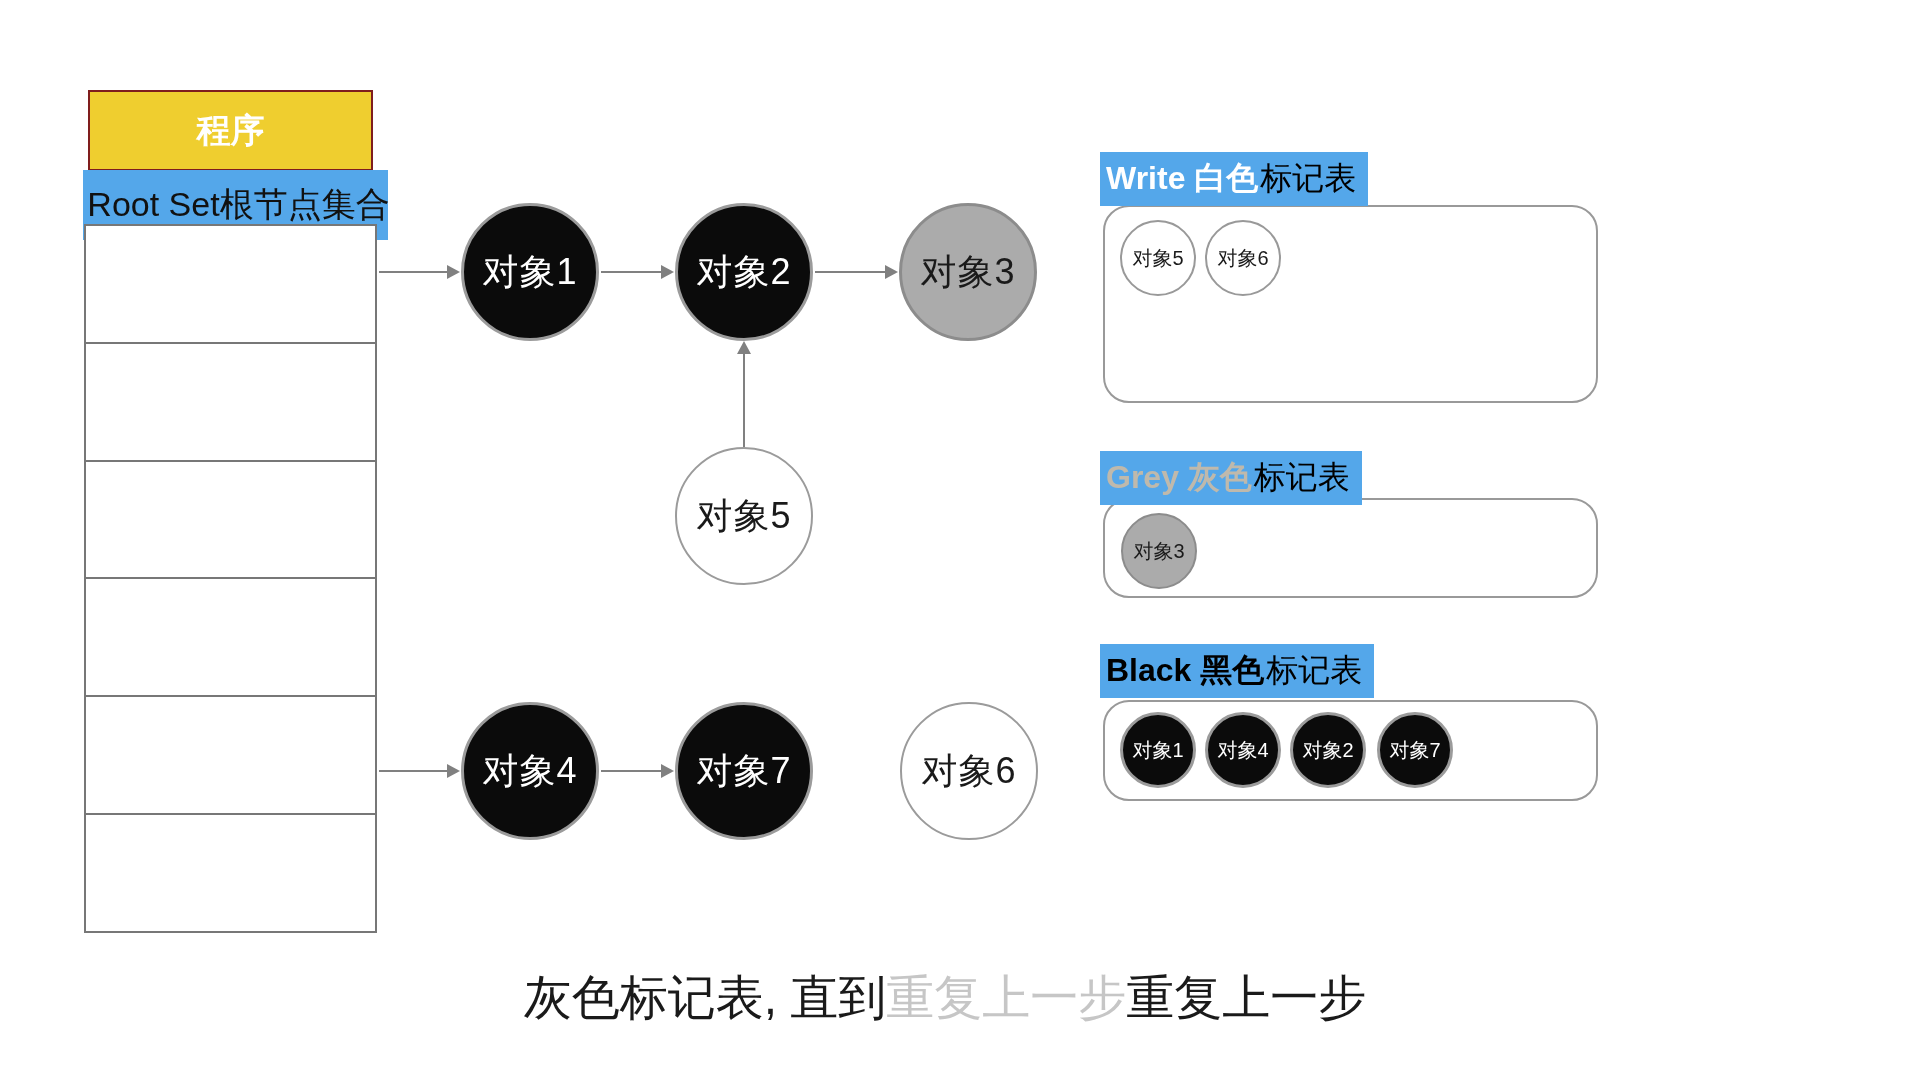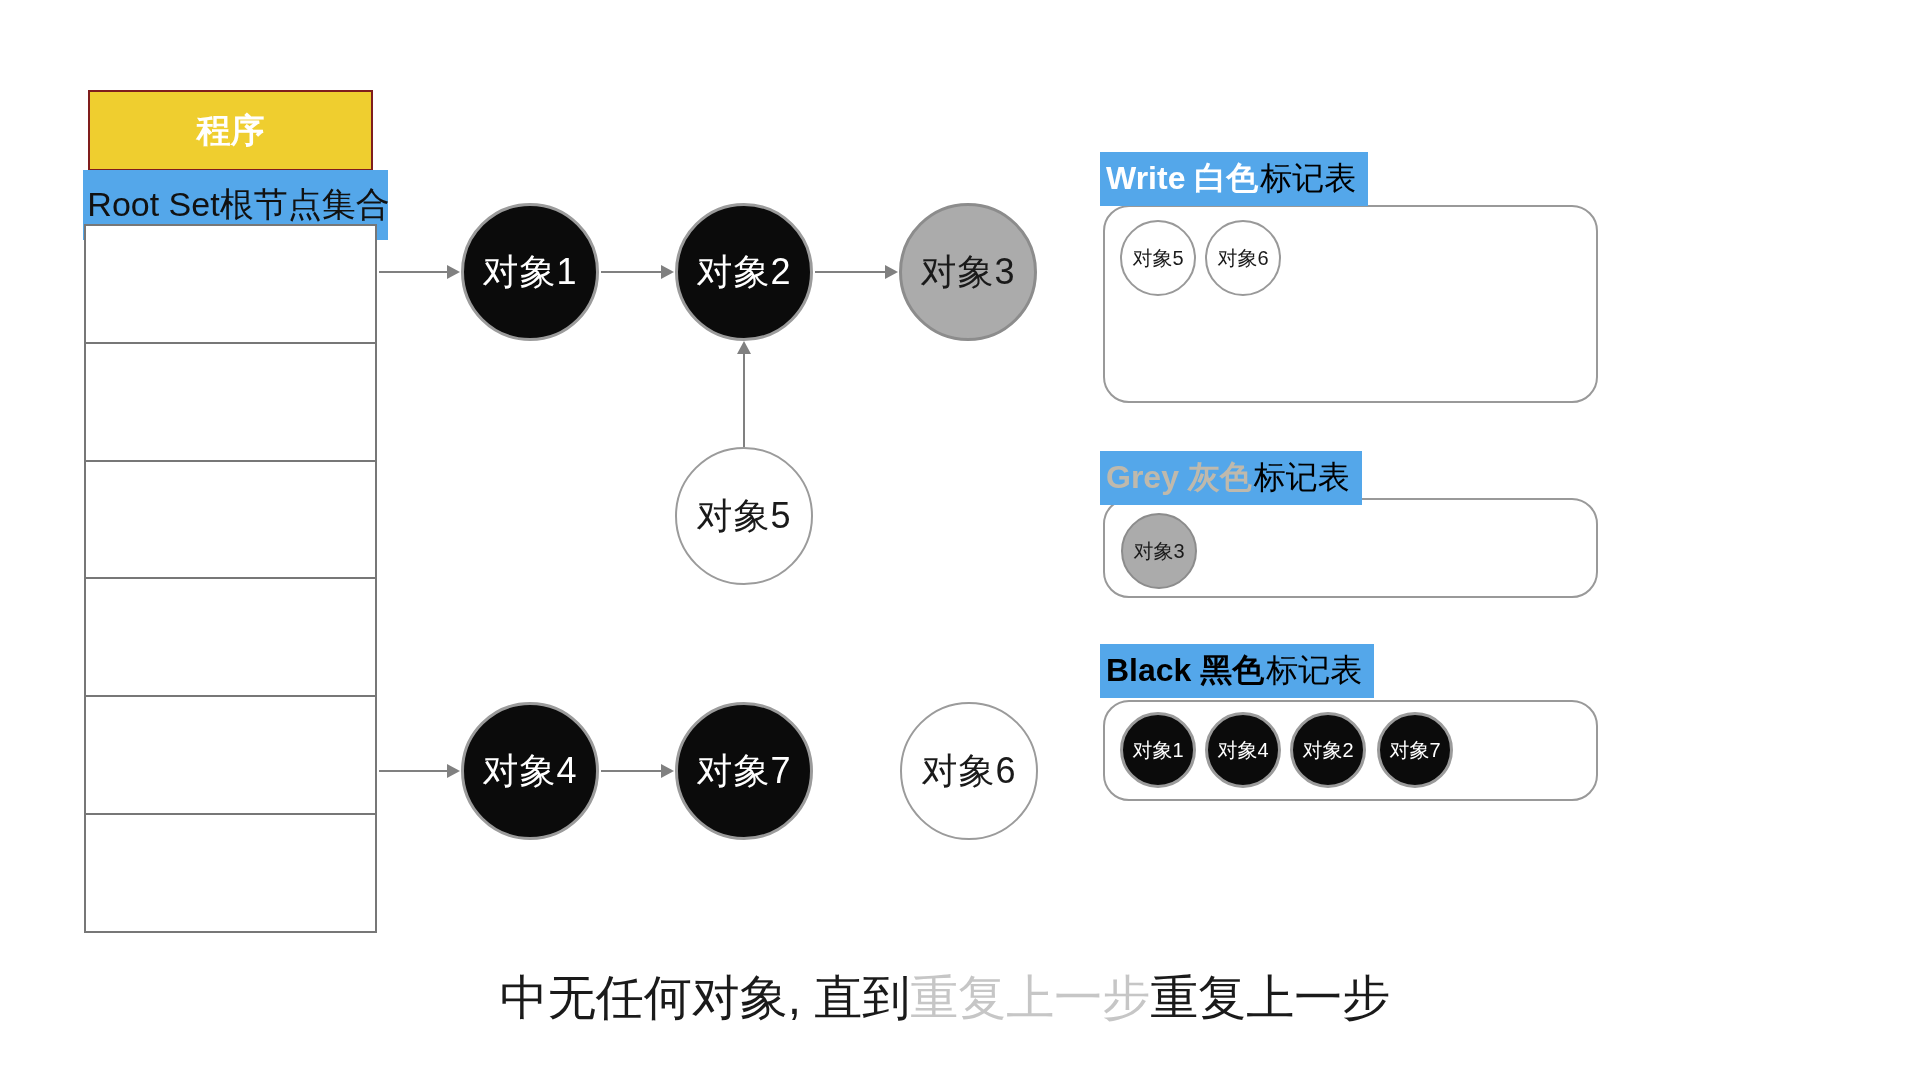--- a/index.html
+++ b/index.html
@@ -177,16 +177,16 @@
     <span>对象4</span>
   </div>
   <div class="mini black" style="left:1290px; top:712px;">
     <span>对象2</span>
   </div>
   <div class="mini black" style="left:1377px; top:712px;">
     <span>对象7</span>
   </div>
 
   <div class="caption">
-    <span>中无任何对象, 直到</span><span class="cap-highlight">重复上一步</span><span>重复上一步</span>
+    <span>灰色标记表, 直到</span><span class="cap-highlight">重复上一步</span><span>重复上一步</span>
   </div>
 
 </div>
 
 </body></html>

